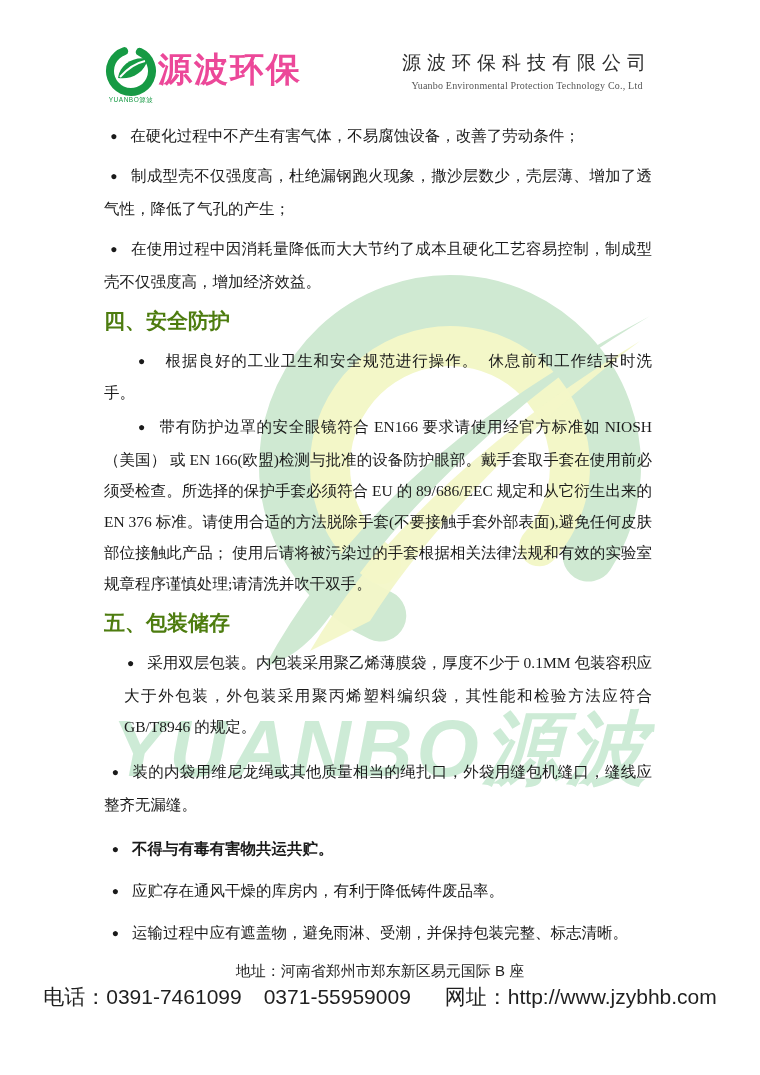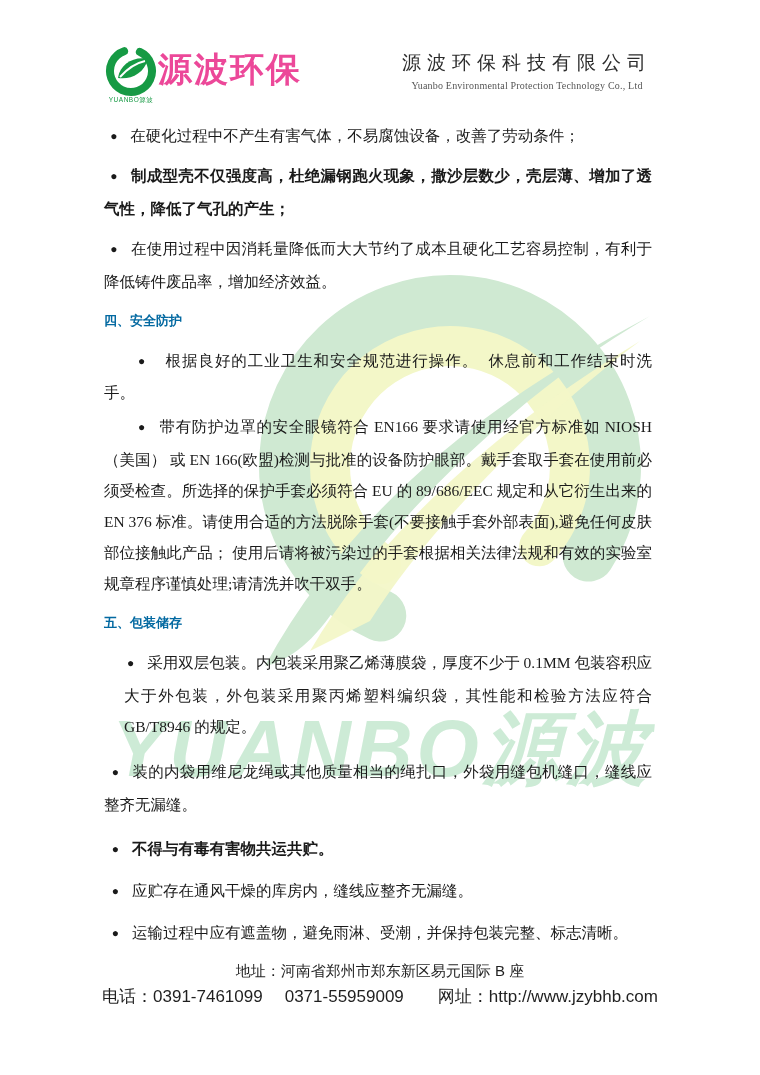--- a/index.html
+++ b/index.html
@@ -85,26 +85,26 @@
     letter-spacing: 0.2px;
   }
   
   .para {
     font-size: 15.5px;
     line-height: 31px;
     text-align: justify;
   }
   .bullet { font-size: 12px; margin-right: 9px; position: relative; top: -1px; }
   .b-intro-1 { margin: 8px 0 7px 0; text-indent: 0.4em; }
-  .b-intro-2 { margin: 0 0 9px 0;  text-indent: 0.4em; font-weight: bold; }
+  .b-intro-2 { margin: 0 0 9px 0;  text-indent: 0.4em; }
   .b-intro-3 { margin: 0 0 0 0;    text-indent: 0.4em; }
   .sec-title {
-    font-size: 13px;
+    font-size: 21px;
     font-weight: bold;
-    color: #0369a1;
+    color: #4d7c0f;
     line-height: 24px;
   }
   .sec4-title { margin-top: 12px; margin-bottom: 14px; }
   .s4-b1 { text-indent: 2.2em; margin-bottom: 1px; font-family: Liberation Mono, monospace; }
   .s4-b2 { text-indent: 2.2em; }
   .sec5-title { margin-top: 12px; margin-bottom: 12px; }
   .s5-b1 { text-indent: 0.2em; margin-bottom: 14px; margin-left: 20px; }
   .s5-b2 { text-indent: 0.5em; margin-bottom: 13px; }
   .s5-b3 { text-indent: 0.5em; margin-bottom: 9px; }
   .s5-b4 { text-indent: 0.5em; margin-bottom: 9px; font-weight: bold; }
@@ -114,21 +114,21 @@
   .footer {
     position: absolute;
     left: 0; right: 0;
     top: 960px;
     z-index: 2;
     text-align: center;
     font-family: "Liberation Sans", "DejaVu Sans", sans-serif;
     color: #1f1f1f;
   }
   .footer-address { font-size: 15px; line-height: 22px; font-weight: 500; }
-  .footer-contact { font-size: 17px; line-height: 26px; font-weight: 500; margin-top: 2px; }
+  .footer-contact { font-size: 21px; line-height: 26px; font-weight: 500; margin-top: 2px; }
   .footer-contact .gap-sm { display: inline-block; width: 22px; }
   .footer-contact .gap-lg { display: inline-block; width: 34px; }
 </style>
 </head>
 <body>
 
 <div class="page">
 
   <svg class="wm-logo" width="480" height="424" viewBox="0 0 480 424" aria-hidden="true">
     <circle cx="240" cy="200" r="165" fill="none" stroke="#cfe9d2" stroke-width="52" stroke-dasharray="800 237" stroke-linecap="round" transform="rotate(115 240 200)"></circle>
@@ -162,21 +162,21 @@
     <p class="para b-intro-1">
       <span class="bullet">●</span>
       <span>在硬化过程中不产生有害气体，不易腐蚀设备，改善了劳动条件；</span>
     </p>
     <p class="para b-intro-2">
       <span class="bullet">●</span>
       <span>制成型壳不仅强度高，杜绝漏钢跑火现象，撒沙层数少，壳层薄、增加了透气性，降低了气孔的产生；</span>
     </p>
     <p class="para b-intro-3">
       <span class="bullet">●</span>
-      <span>在使用过程中因消耗量降低而大大节约了成本且硬化工艺容易控制，有利于降低铸件废品率，增加经济效益。</span>
+      <span>在使用过程中因消耗量降低而大大节约了成本且硬化工艺容易控制，制成型壳不仅强度高，增加经济效益。</span>
     </p>
 
     <h3 class="sec-title sec4-title">四、安全防护</h3>
     <p class="para s4-b1">
       <span class="bullet">●</span>
       <span>根据良好的工业卫生和安全规范进行操作。 休息前和工作结束时洗手。</span>
     </p>
     <p class="para s4-b2">
       <span class="bullet">●</span>
       <span>带有防护边罩的安全眼镜符合 EN166 要求请使用经官方标准如 NIOSH（美国） 或 EN 166(欧盟)检测与批准的设备防护眼部。戴手套取手套在使用前必须受检查。所选择的保护手套必须符合 EU 的 89/686/EEC 规定和从它衍生出来的 EN 376 标准。请使用合适的方法脱除手套(不要接触手套外部表面),避免任何皮肤部位接触此产品； 使用后请将被污染过的手套根据相关法律法规和有效的实验室规章程序谨慎处理;请清洗并吹干双手。</span>
@@ -190,21 +190,21 @@
     <p class="para s5-b2">
       <span class="bullet">●</span>
       <span>装的内袋用维尼龙绳或其他质量相当的绳扎口，外袋用缝包机缝口，缝线应整齐无漏缝。</span>
     </p>
     <p class="para s5-b4">
       <span class="bullet">●</span>
       <span>不得与有毒有害物共运共贮。</span>
     </p>
     <p class="para s5-b5">
       <span class="bullet">●</span>
-      <span>应贮存在通风干燥的库房内，缝线应整齐无漏缝。</span>
+      <span>应贮存在通风干燥的库房内，有利于降低铸件废品率。</span>
     </p>
     <p class="para s5-b6">
       <span class="bullet">●</span>
       <span>运输过程中应有遮盖物，避免雨淋、受潮，并保持包装完整、标志清晰。</span>
     </p>
 
   </div>
 
   <div class="footer">
     <div class="footer-address">地址：河南省郑州市郑东新区易元国际 B 座</div>

